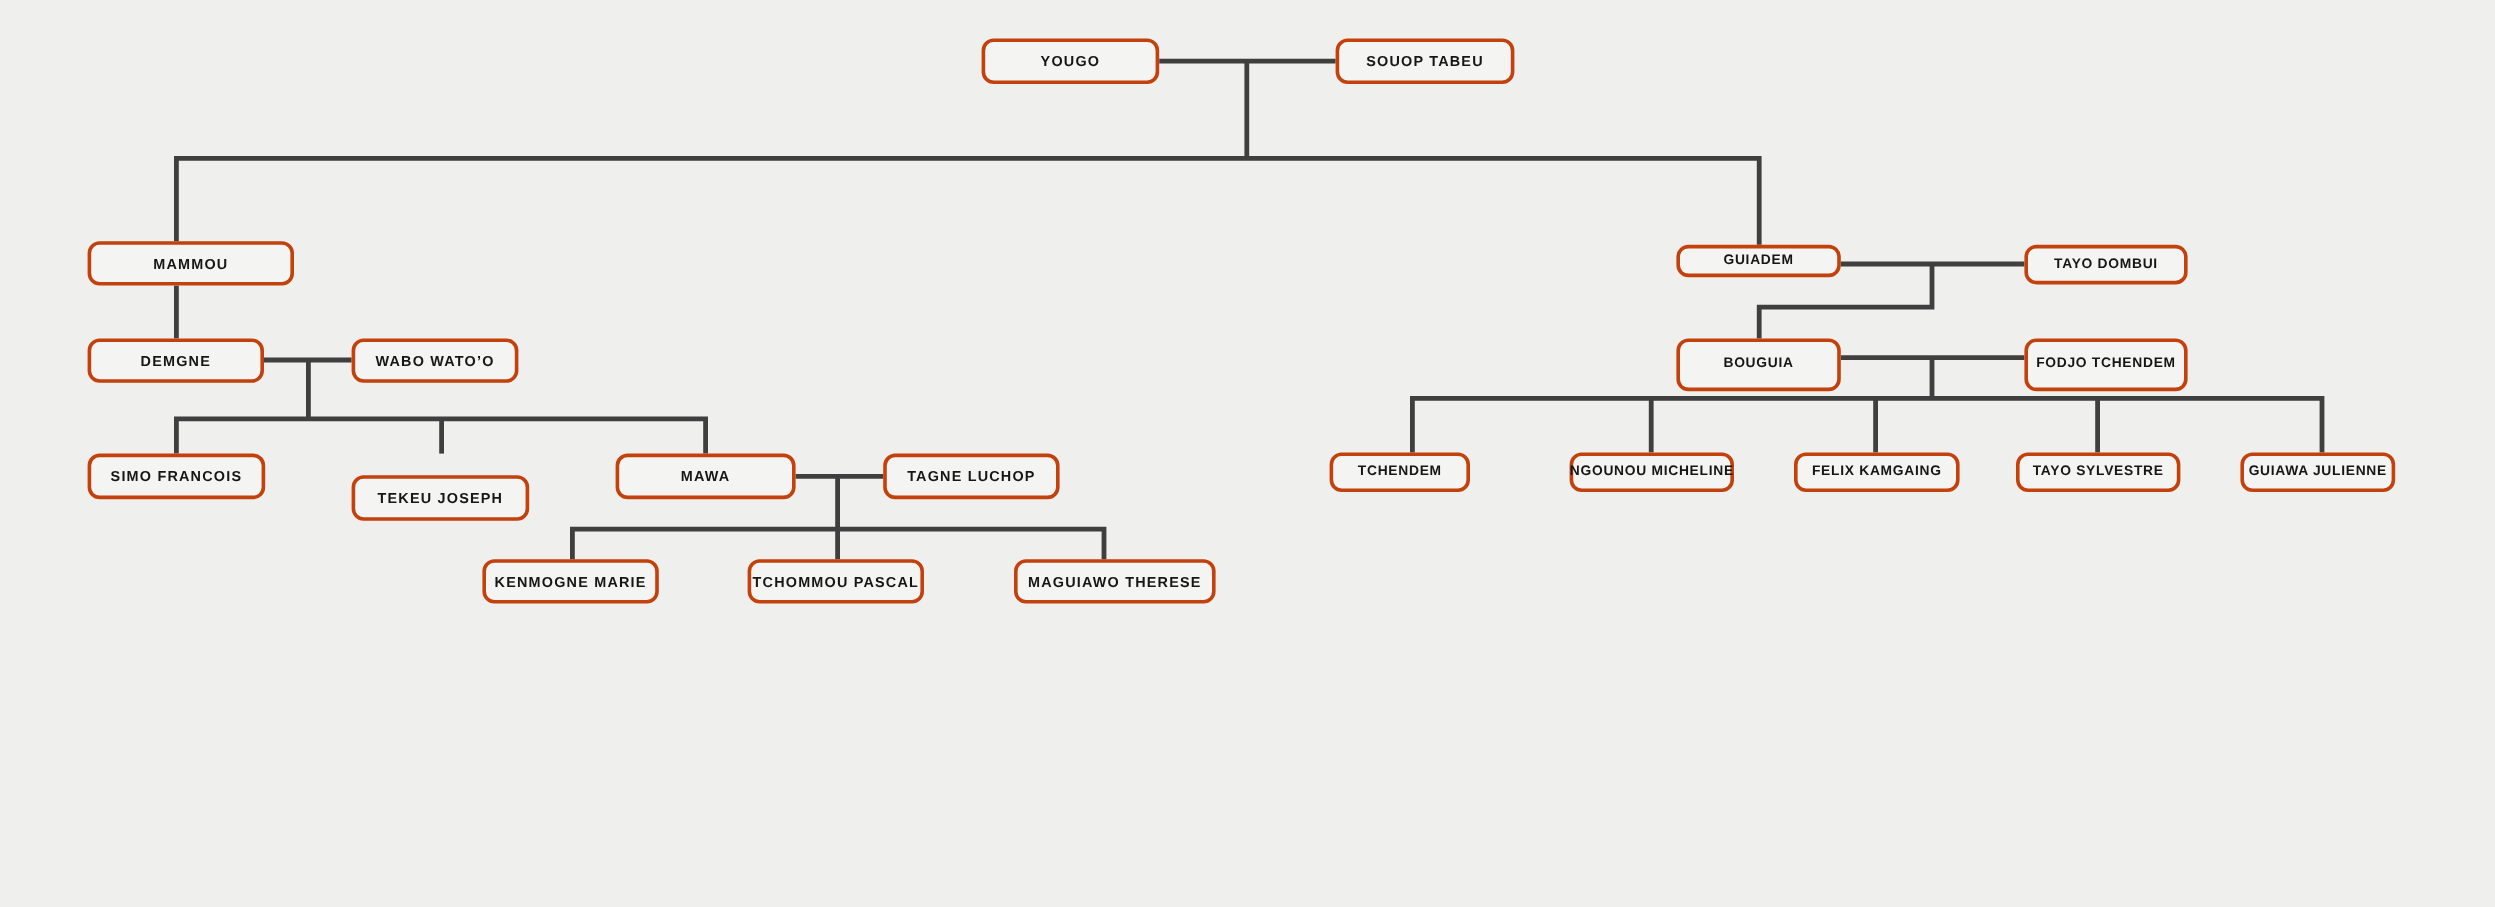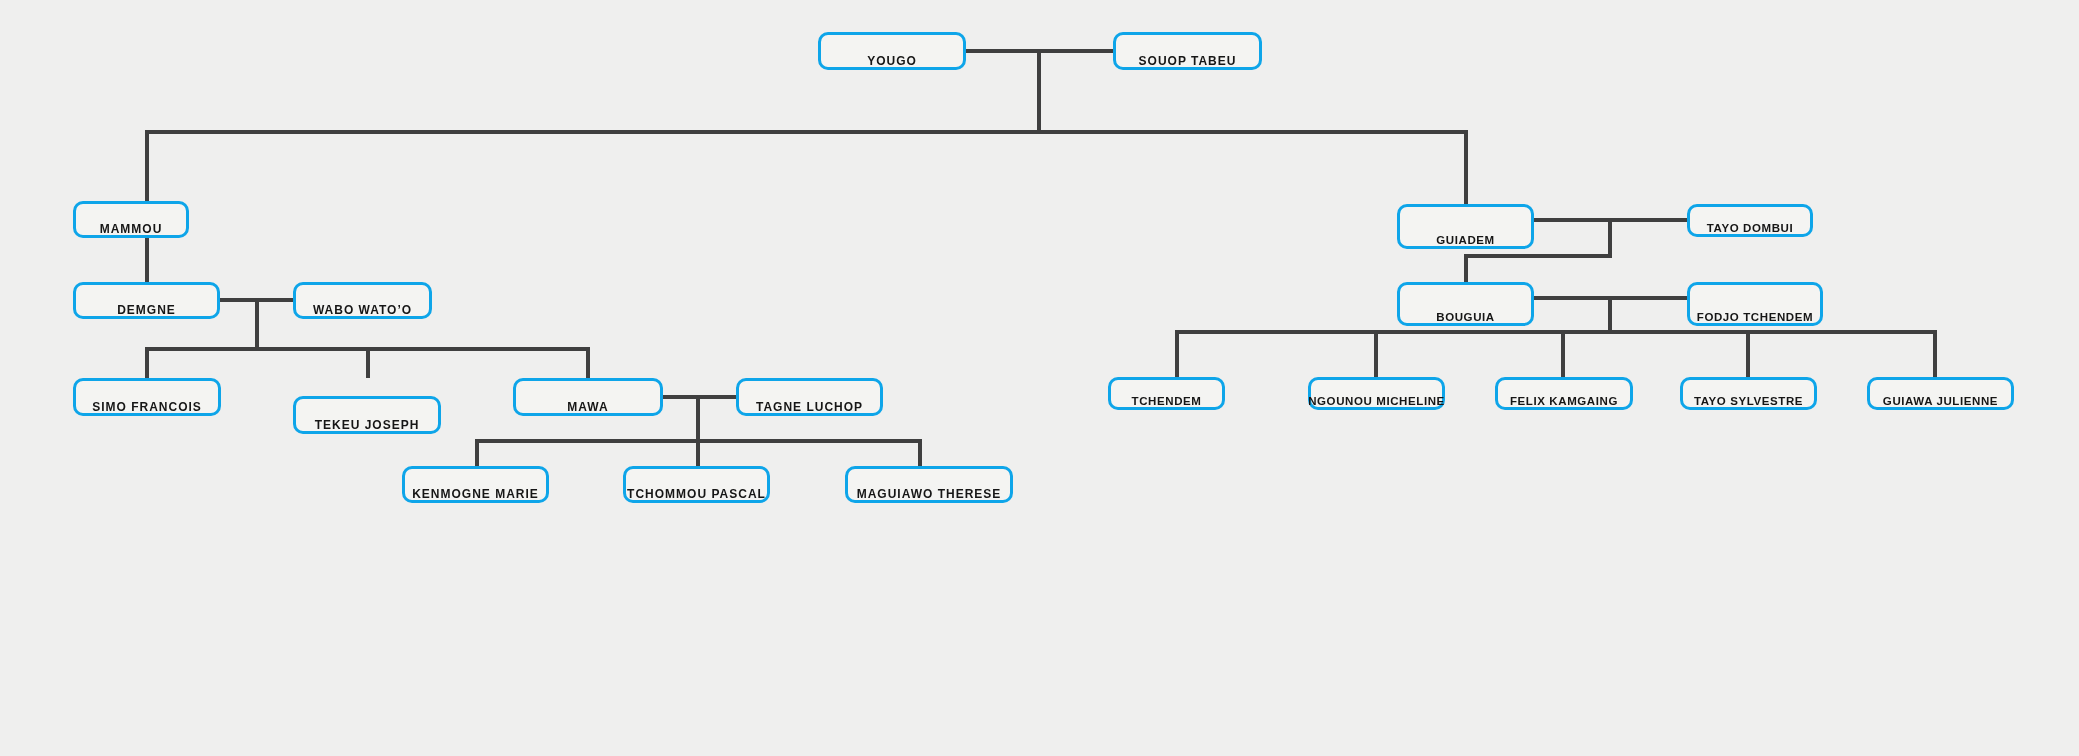--- a/index.html
+++ b/index.html
@@ -25,24 +25,24 @@
     fill: none;
     stroke: #3f3f3f;
     stroke-width: 4;
     stroke-linejoin: miter;
     stroke-linecap: butt;
   }
   .node {
     position: absolute;
     box-sizing: border-box;
     background: #f4f4f2;
-    border: 3px solid #0ea5e9;
+    border: 3px solid #c2410c;
     border-radius: 10px;
     display: flex;
-    align-items: flex-end;
+    align-items: center;
     justify-content: center;
     cursor: pointer;
   }
   .node-label {
     font-size: 12px;
     font-weight: 700;
     letter-spacing: 1px;
     color: #161616;
     text-transform: uppercase;
     white-space: nowrap;
@@ -89,27 +89,27 @@
     <path d="M 1748 332 V 377"></path>
   </svg>
 
   <div class="node" style="left:818px;top:32px;width:148px;height:38px">
     <span class="node-label">YOUGO</span>
   </div>
   <div class="node" style="left:1113px;top:32px;width:149px;height:38px">
     <span class="node-label">SOUOP TABEU</span>
   </div>
 
-  <div class="node" style="left:73px;top:201px;width:116px;height:37px">
+  <div class="node" style="left:73px;top:201px;width:172px;height:37px">
     <span class="node-label">MAMMOU</span>
   </div>
-  <div class="node small" style="left:1397px;top:204px;width:137px;height:45px">
+  <div class="node small" style="left:1397px;top:204px;width:137px;height:27px">
     <span class="node-label">GUIADEM</span>
   </div>
-  <div class="node small" style="left:1687px;top:204px;width:126px;height:33px">
+  <div class="node small" style="left:1687px;top:204px;width:136px;height:33px">
     <span class="node-label">TAYO DOMBUI</span>
   </div>
 
   <div class="node" style="left:73px;top:282px;width:147px;height:37px">
     <span class="node-label">DEMGNE</span>
   </div>
   <div class="node" style="left:293px;top:282px;width:139px;height:37px">
     <span class="node-label">WABO WATO’O</span>
   </div>
   <div class="node small" style="left:1397px;top:282px;width:137px;height:44px">
@@ -137,21 +137,21 @@
   </div>
   <div class="node small" style="left:1308px;top:377px;width:137px;height:33px">
     <span class="node-label">NGOUNOU MICHELINE</span>
   </div>
   <div class="node small" style="left:1495px;top:377px;width:138px;height:33px">
     <span class="node-label">FELIX KAMGAING</span>
   </div>
   <div class="node small" style="left:1680px;top:377px;width:137px;height:33px">
     <span class="node-label">TAYO SYLVESTRE</span>
   </div>
-  <div class="node small" style="left:1867px;top:377px;width:147px;height:33px">
+  <div class="node small" style="left:1867px;top:377px;width:129px;height:33px">
     <span class="node-label">GUIAWA JULIENNE</span>
   </div>
 
   <div class="node" style="left:402px;top:466px;width:147px;height:37px">
     <span class="node-label">KENMOGNE MARIE</span>
   </div>
   <div class="node" style="left:623px;top:466px;width:147px;height:37px">
     <span class="node-label">TCHOMMOU PASCAL</span>
   </div>
   <div class="node" style="left:845px;top:466px;width:168px;height:37px">

